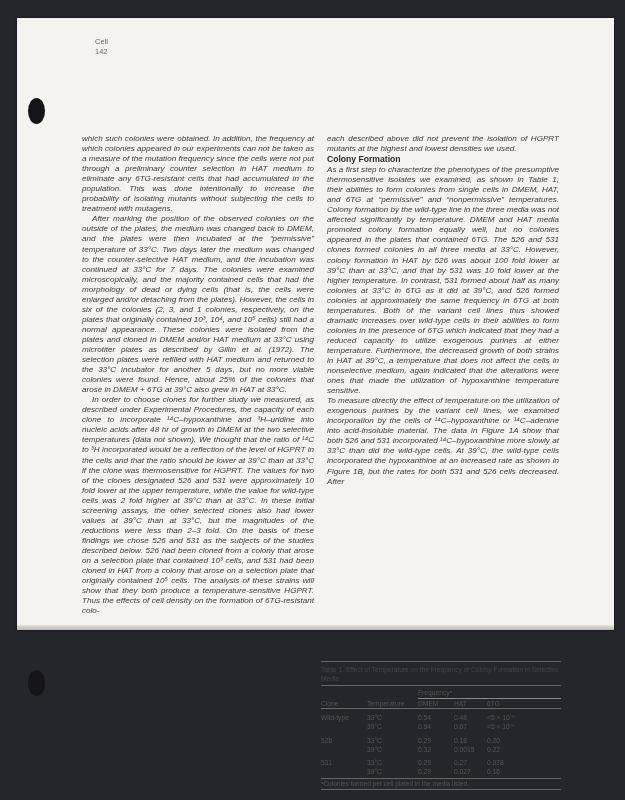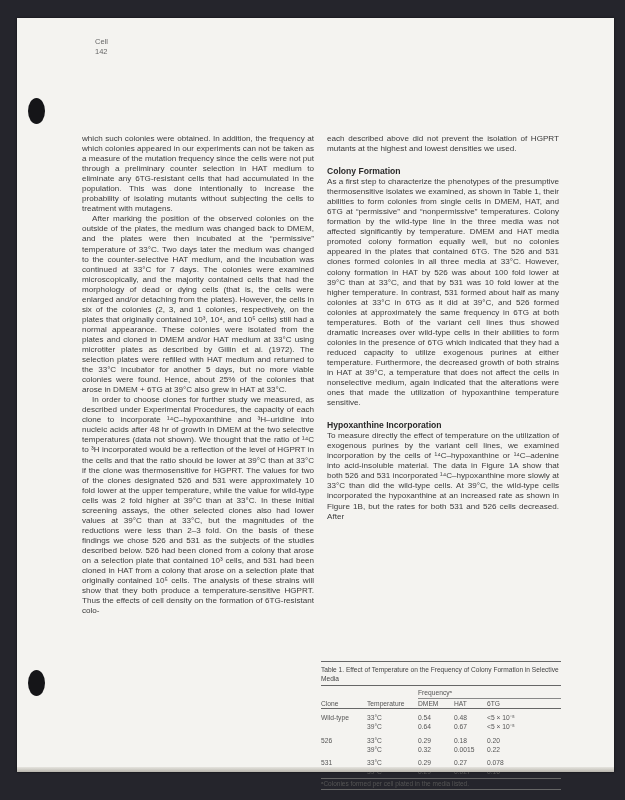--- a/index.html
+++ b/index.html
@@ -1,28 +1,28 @@
 <!DOCTYPE html>
 <html><head>
 <meta charset="utf-8">
 <style>
   html, body { margin:0; padding:0; }
   body { width:625px; height:800px; background:#25252c; position:relative; overflow:hidden; font-family:"Liberation Sans", sans-serif; }
-  .page { position:absolute; left:17px; top:18px; width:597px; height:754px; background:#f4f3f0; box-shadow:0 0 2px rgba(0,0,0,.6); }
+  .page { position:absolute; left:17px; top:18px; width:597px; height:612px; background:#f4f3f0; box-shadow:0 0 2px rgba(0,0,0,.6); }
   .page::after { content:""; position:absolute; left:0; right:0; bottom:0; height:5px; background:linear-gradient(#e6e4df,#b9b6ae); }
   .hole { position:absolute; width:17px; height:26px; border-radius:50%; background:#151518; left:11px; }
   .hole.h1 { top:80px; }
   .hole.h2 { top:652px; }
   .header { position:absolute; left:78px; top:19px; font-size:7.5px; line-height:10px; color:#666; }
   .col { position:absolute; top:116px; width:232px; font-size:8.1px; line-height:10.05px; color:#3a3a3a; text-align:justify; }
   .col.left { left:65px; }
   .col.right { left:310px; }
-  .col p { margin:0; }
+  .col p { margin:0;font-style:italic; }
   .col p.indent { text-indent:10px; }
-  .col h3 { margin:12px 0 0; font-size:8.6px; line-height:11px; color:#2a2a2a; font-weight:bold; }
+  .col h3 { margin:0 0 0; font-size:8.6px; line-height:11px; color:#2a2a2a; font-weight:bold; }
   .table { position:absolute; left:304px; top:643px; width:240px; font-size:6.7px; color:#555; }
   .table .rule { border-top:1px solid #666; }
   .table .caption { font-size:6.6px; line-height:9px; padding:3px 0 2px; color:#444; }
   .trow { display:flex; height:9.2px; line-height:9.2px; }
   .trow .c1 { width:46px; }
   .trow .c2 { width:51px; }
   .trow .c3 { width:36px; }
   .trow .c4 { width:33px; }
   .trow .c5 { width:60px; }
   .gap { height:4px; }
@@ -45,21 +45,20 @@
   <div class="col left">
     <p>which such colonies were obtained. In addition, the frequency at which colonies appeared in our experiments can not be taken as a measure of the mutation frequency since the cells were not put through a preliminary counter selection in HAT medium to eliminate any 6TG-resistant cells that had accumulated in the population. This was done intentionally to increase the probability of isolating mutants without subjecting the cells to treatment with mutagens.</p>
     <p class="indent">After marking the position of the observed colonies on the outside of the plates, the medium was changed back to DMEM, and the plates were then incubated at the “permissive” temperature of 33°C. Two days later the medium was changed to the counter-selective HAT medium, and the incubation was continued at 33°C for 7 days. The colonies were examined microscopically, and the majority contained cells that had the morphology of dead or dying cells (that is, the cells were enlarged and/or detaching from the plates). However, the cells in six of the colonies (2, 3, and 1 colonies, respectively, on the plates that originally contained 10³, 10⁴, and 10⁵ cells) still had a normal appearance. These colonies were isolated from the plates and cloned in DMEM and/or HAT medium at 33°C using microtiter plates as described by Gillin et al. (1972). The selection plates were refilled with HAT medium and returned to the 33°C incubator for another 5 days, but no more viable colonies were found. Hence, about 25% of the colonies that arose in DMEM + 6TG at 39°C also grew in HAT at 33°C.</p>
     <p class="indent">In order to choose clones for further study we measured, as described under Experimental Procedures, the capacity of each clone to incorporate ¹⁴C–hypoxanthine and ³H–uridine into nucleic acids after 48 hr of growth in DMEM at the two selective temperatures (data not shown). We thought that the ratio of ¹⁴C to ³H incorporated would be a reflection of the level of HGPRT in the cells and that the ratio should be lower at 39°C than at 33°C if the clone was thermosensitive for HGPRT. The values for two of the clones designated 526 and 531 were approximately 10 fold lower at the upper temperature, while the value for wild-type cells was 2 fold higher at 39°C than at 33°C. In these initial screening assays, the other selected clones also had lower values at 39°C than at 33°C, but the magnitudes of the reductions were less than 2–3 fold. On the basis of these findings we chose 526 and 531 as the subjects of the studies described below. 526 had been cloned from a colony that arose on a selection plate that contained 10³ cells, and 531 had been cloned in HAT from a colony that arose on a selection plate that originally contained 10⁵ cells. The analysis of these strains will show that they both produce a temperature-sensitive HGPRT. Thus the effects of cell density on the formation of 6TG-resistant colo-</p>
   </div>
 
   <div class="col right">
     <p>each described above did not prevent the isolation of HGPRT mutants at the highest and lowest densities we used.</p>
     <h3>Colony Formation</h3>
     <p>As a first step to characterize the phenotypes of the presumptive thermosensitive isolates we examined, as shown in Table 1, their abilities to form colonies from single cells in DMEM, HAT, and 6TG at “permissive” and “nonpermissive” temperatures. Colony formation by the wild-type line in the three media was not affected significantly by temperature. DMEM and HAT media promoted colony formation equally well, but no colonies appeared in the plates that contained 6TG. The 526 and 531 clones formed colonies in all three media at 33°C. However, colony formation in HAT by 526 was about 100 fold lower at 39°C than at 33°C, and that by 531 was 10 fold lower at the higher temperature. In contrast, 531 formed about half as many colonies at 33°C in 6TG as it did at 39°C, and 526 formed colonies at approximately the same frequency in 6TG at both temperatures. Both of the variant cell lines thus showed dramatic increases over wild-type cells in their abilities to form colonies in the presence of 6TG which indicated that they had a reduced capacity to utilize exogenous purines at either temperature. Furthermore, the decreased growth of both strains in HAT at 39°C, a temperature that does not affect the cells in nonselective medium, again indicated that the alterations were ones that made the utilization of hypoxanthine temperature sensitive.</p>
-    <h3>Hypoxanthine Incorporation</h3>
     <p>To measure directly the effect of temperature on the utilization of exogenous purines by the variant cell lines, we examined incorporation by the cells of ¹⁴C–hypoxanthine or ¹⁴C–adenine into acid-insoluble material. The data in Figure 1A show that both 526 and 531 incorporated ¹⁴C–hypoxanthine more slowly at 33°C than did the wild-type cells. At 39°C, the wild-type cells incorporated the hypoxanthine at an increased rate as shown in Figure 1B, but the rates for both 531 and 526 cells decreased. After</p>
   </div>
 
   <div class="table">
     <div class="rule"></div>
     <div class="caption">Table 1. Effect of Temperature on the Frequency of Colony Formation in Selective Media</div>
     <div class="rule"></div>
     <div class="freq">Frequencyᵃ</div>
     <div class="freq-rule"></div>
     <div class="trow">

